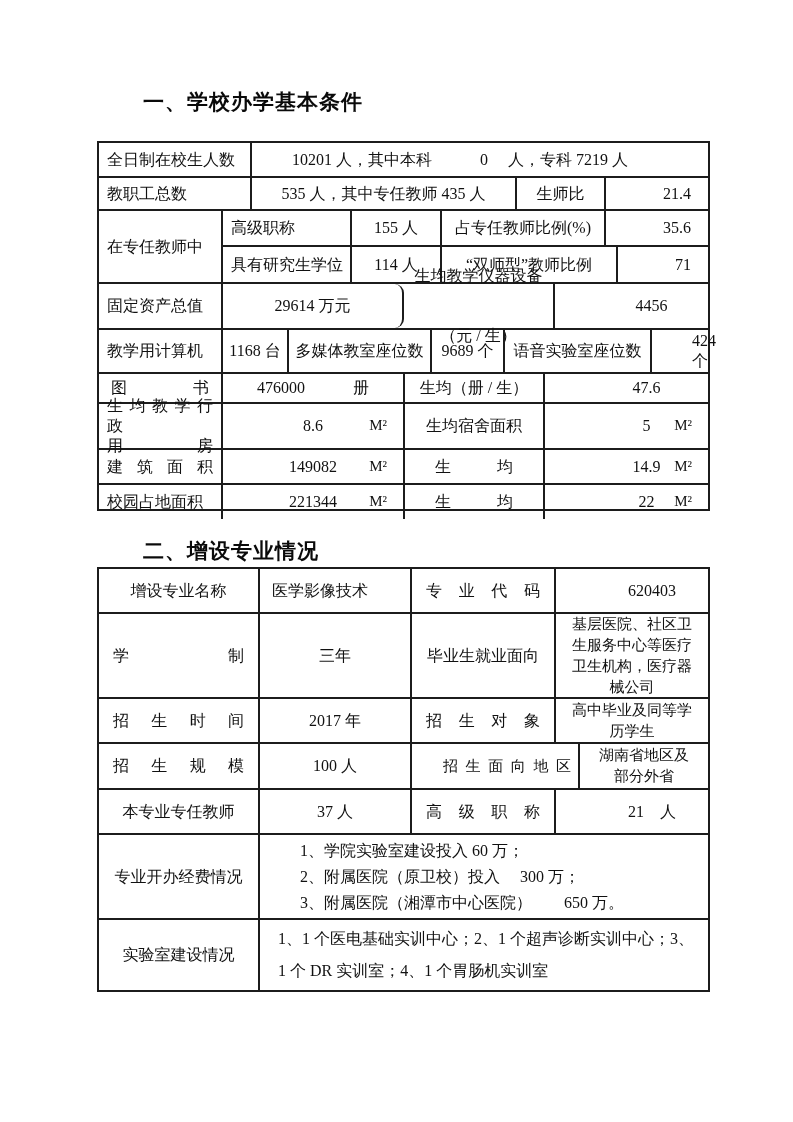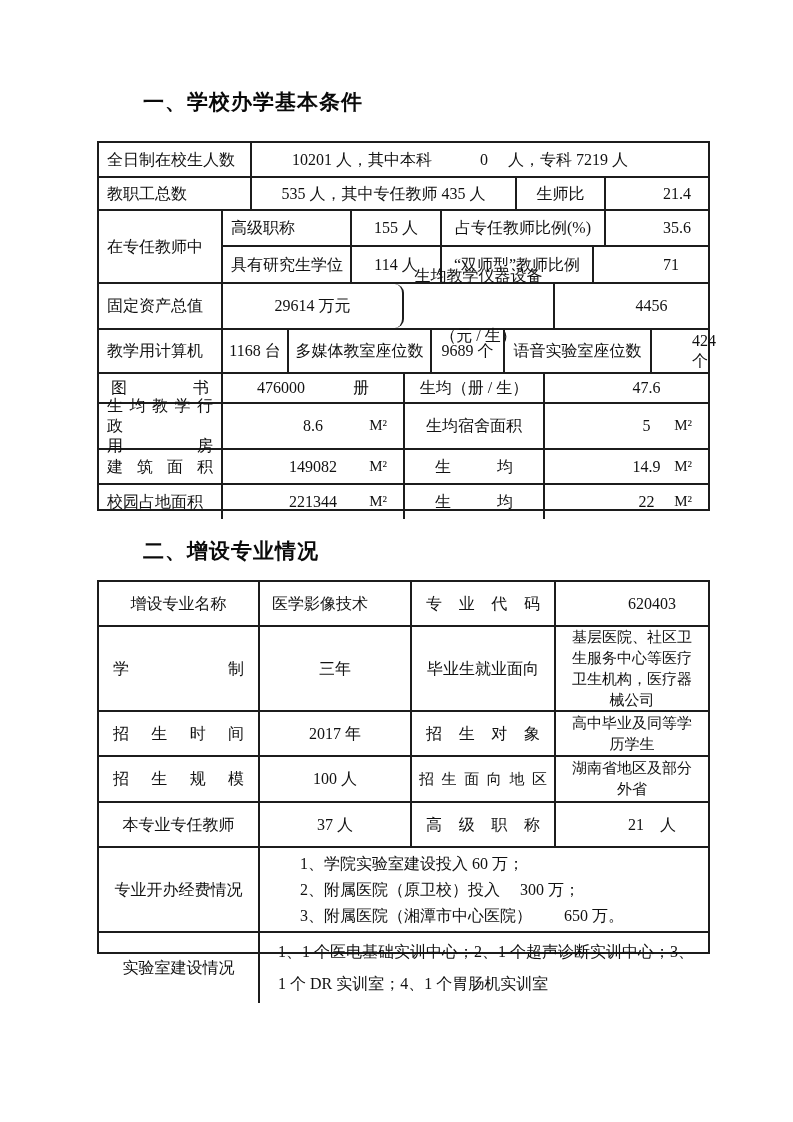--- a/index.html
+++ b/index.html
@@ -27,21 +27,21 @@
   }
   .c.end{border-right:none;}
   .txt{width:100%;white-space:pre-wrap;}
   .ctr .txt{text-align:center;}
   .lft{padding-left:8px;}
   .pad12{padding-left:12px;}
   .jl{padding-left:12px;padding-right:12px;}
   .jl .txt{white-space:normal;text-align:justify;text-align-last:justify;}
   .jl14{padding-left:14px;padding-right:14px;}
   .jl14 .txt{white-space:normal;text-align:justify;text-align-last:justify;}
-  .jl8{padding-left:7px;padding-right:7px;}
+  .jl8{padding-left:7px;padding-right:7px;margin-left:24px;}
   .jl8 .txt{white-space:normal;text-align:justify;text-align-last:justify;font-size:15px;}
   .unit{
     position:absolute;right:16px;top:50%;transform:translateY(-55%);
     font-size:15px;
   }
   .two .txt div{line-height:20px;}
   .sm .txt{font-size:15px;line-height:21px;}
   .subcol{flex:1;display:flex;flex-direction:column;min-width:0;}
   .subrow{display:flex;box-sizing:border-box;border-bottom:2px solid #1c1c1c;}
   .subrow.last{border-bottom:none;flex:1;}
@@ -102,21 +102,21 @@
             <div class="txt">35.6</div>
           </div>
         </div>
         <div class="subrow last">
           <div class="c lft" style="width:129px;">
             <div class="txt">具有研究生学位</div>
           </div>
           <div class="c ctr" style="width:90px;">
             <div class="txt">114 人</div>
           </div>
-          <div class="c ctr" style="width:152px;">
+          <div class="c ctr" style="width:176px;">
             <div class="txt">“双师型”教师比例</div>
           </div>
           <div class="c ctr end fill">
             <div class="txt">71</div>
           </div>
         </div>
       </div>
     </div>
 
     <div class="row" style="height:46px;">
@@ -223,21 +223,21 @@
       </div>
       <div class="c ctr end fill">
         <div class="txt">22</div>
         <span class="unit">M²</span>
       </div>
     </div>
   </div>
 
   <div class="sec-title" style="top:537px;">二、增设专业情况</div>
 
-  <div class="t" style="top:580px;height:374px;">
+  <div class="t" style="top:567px;height:425px;">
 
     <div class="row" style="height:45px;">
       <div class="c ctr" style="width:161px;">
         <div class="txt">增设专业名称</div>
       </div>
       <div class="c pad12" style="width:152px;">
         <div class="txt">医学影像技术</div>
       </div>
       <div class="c jl14" style="width:144px;">
         <div class="txt">专 业 代 码</div>

